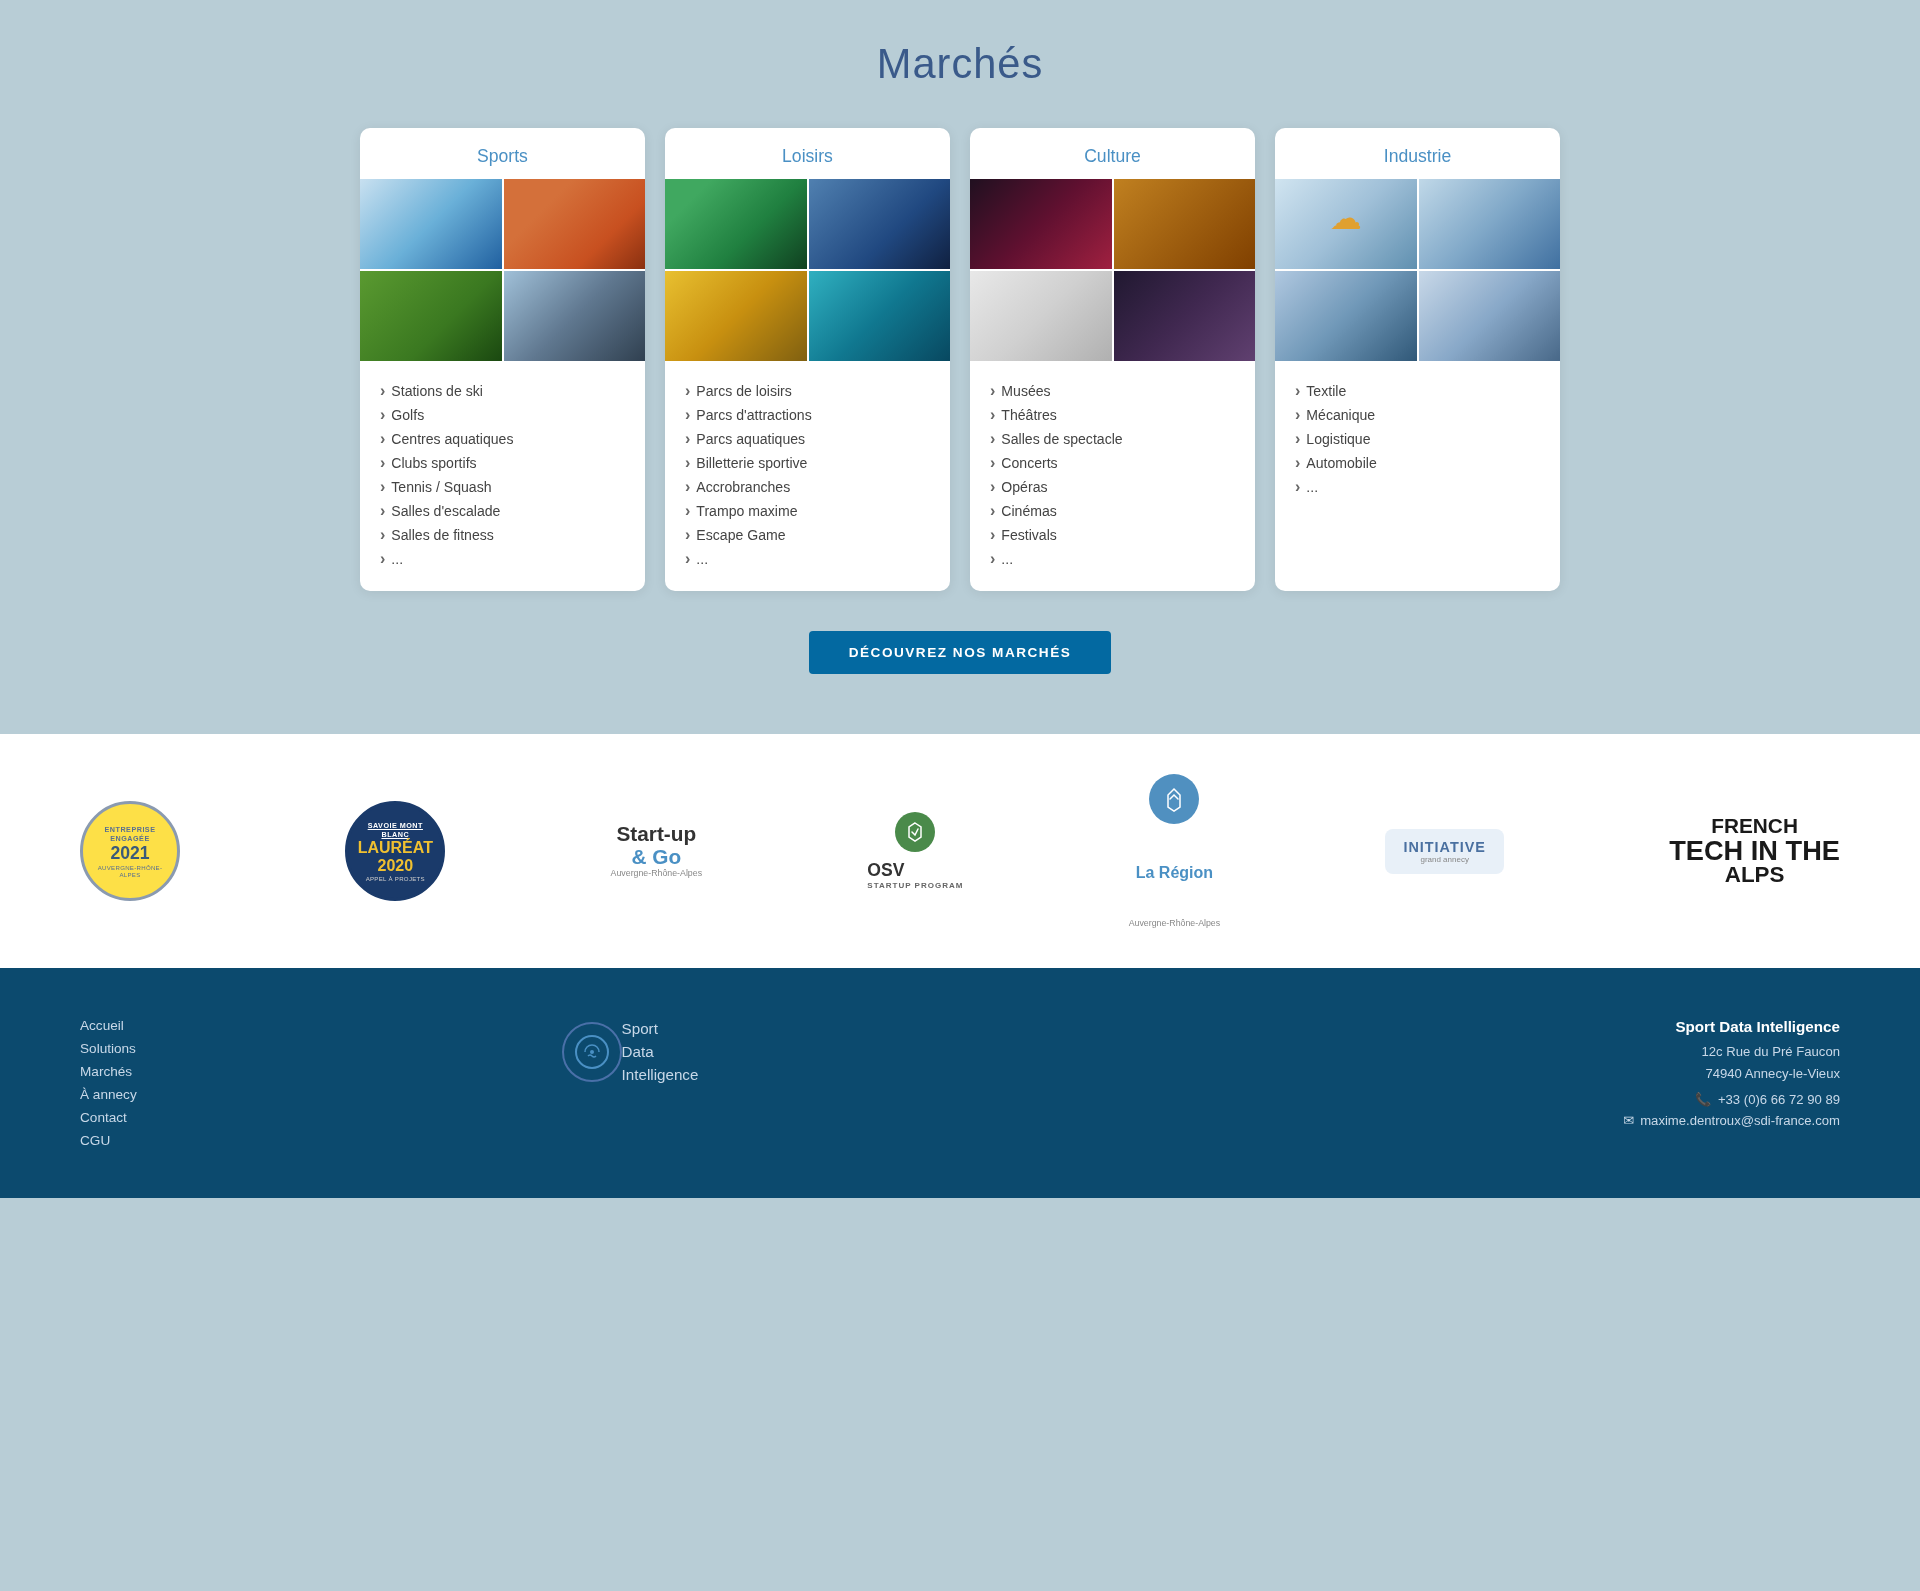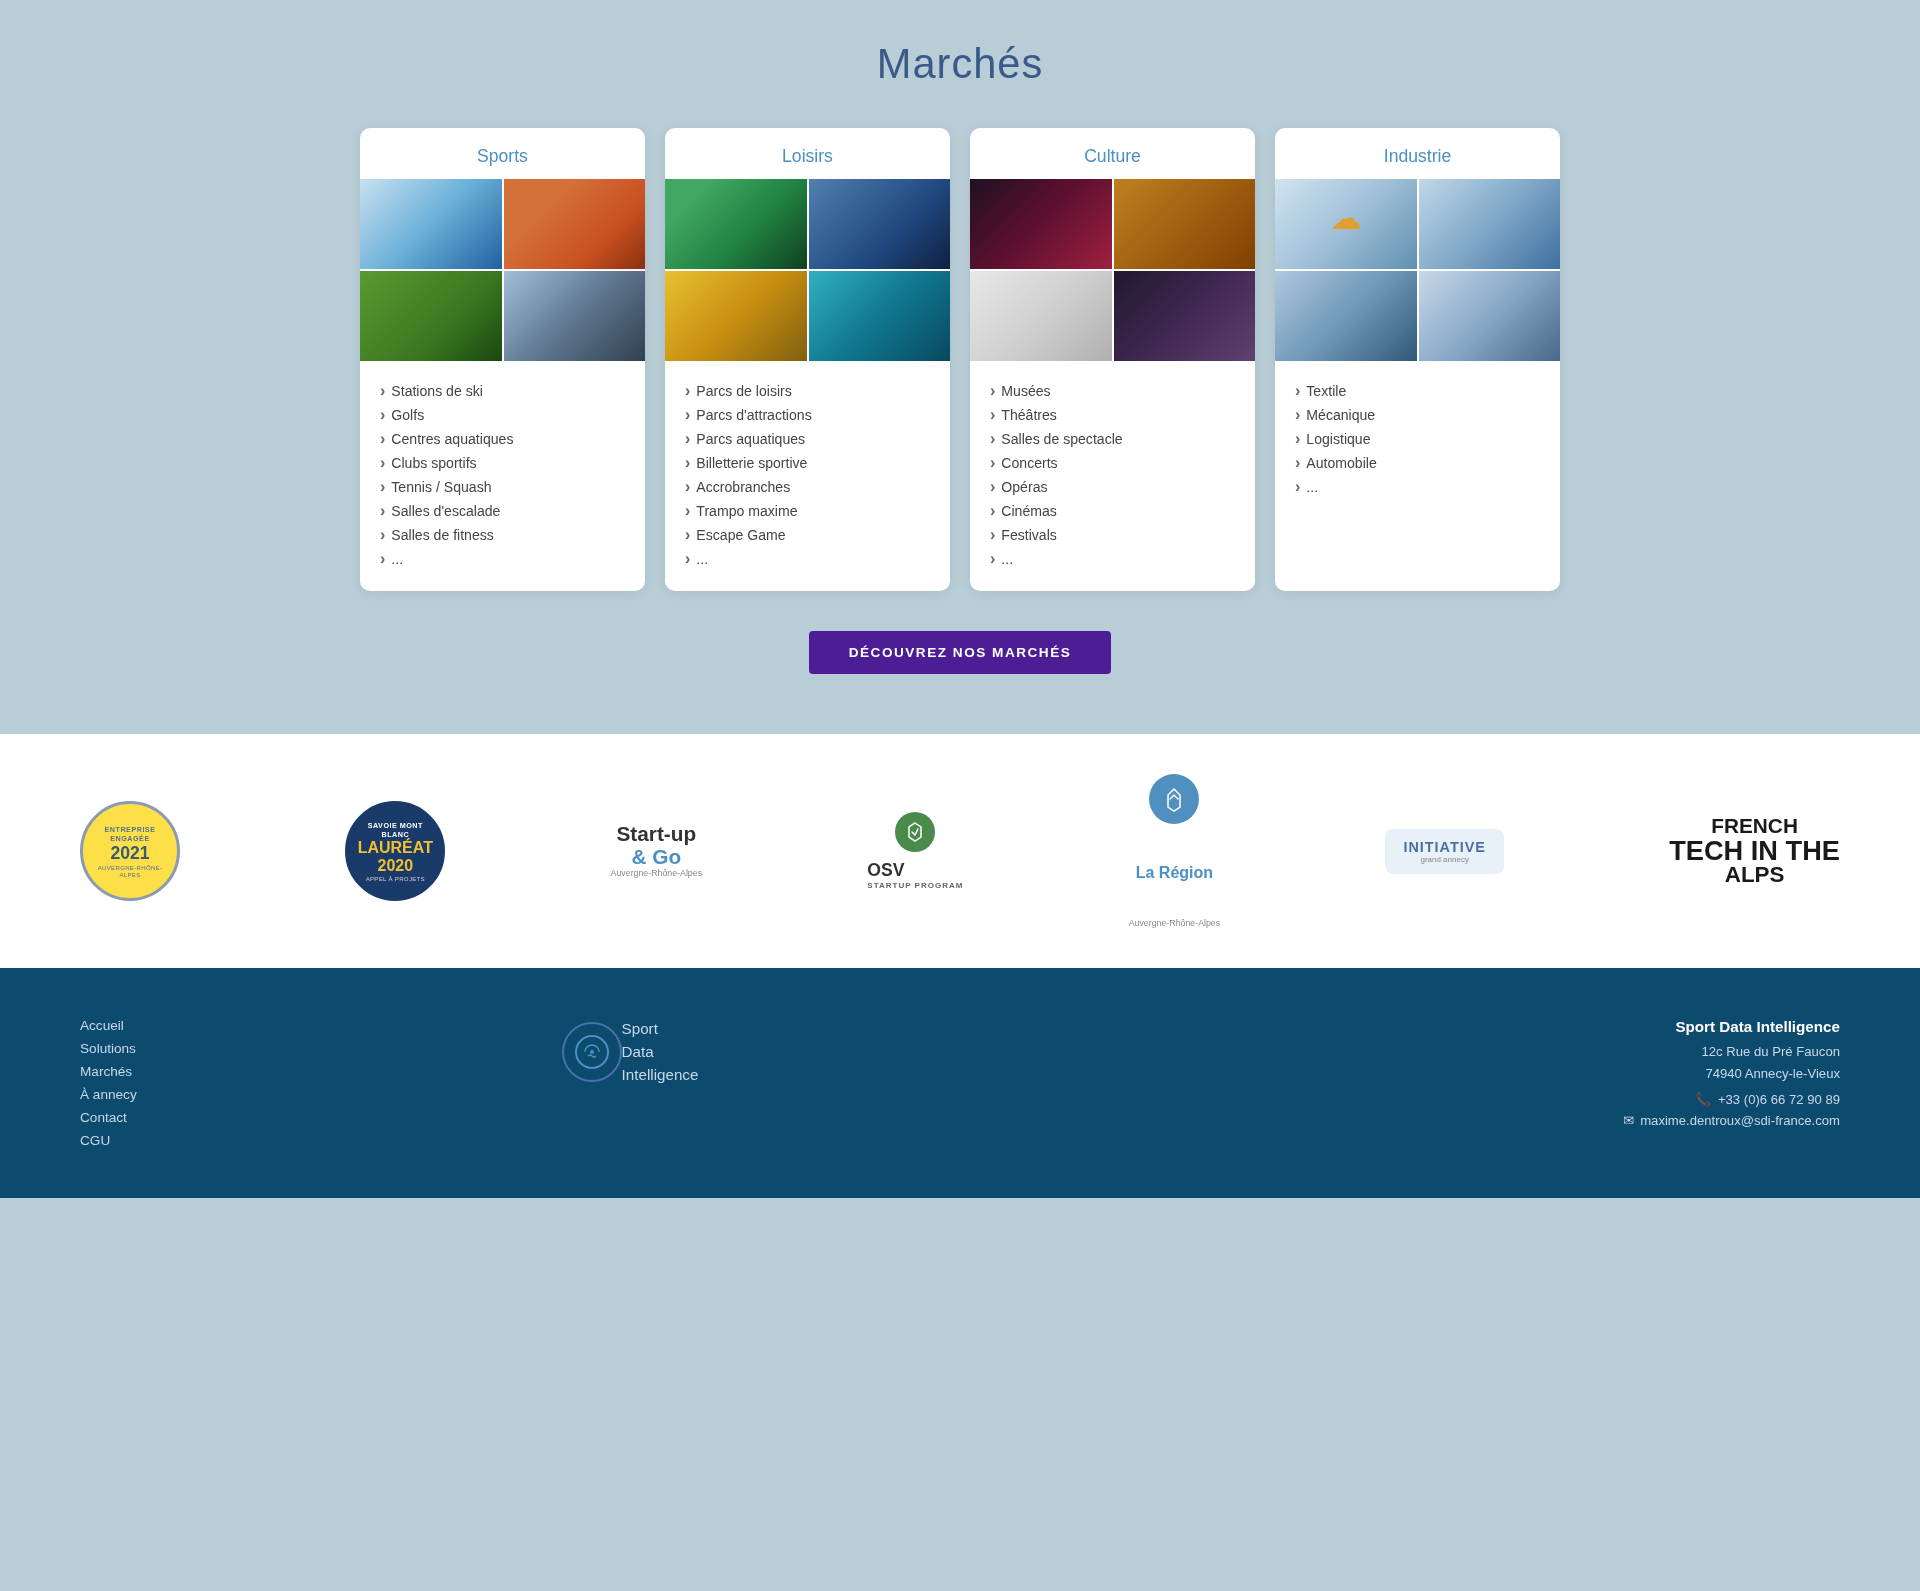--- a/index.html
+++ b/index.html
@@ -107,21 +107,21 @@
       font-weight: bold;
     }
 
     
     .cta-wrapper {
       text-align: center;
       margin-bottom: 0;
     }
 
     .cta-btn {
-      background: #4c1d95;
+      background: #0369a1;
       color: #fff;
       border: none;
       padding: 14px 40px;
       font-size: 0.85rem;
       font-weight: 600;
       letter-spacing: 1.5px;
       border-radius: 4px;
       cursor: pointer;
       text-transform: uppercase;
     }
@@ -182,21 +182,21 @@
       text-transform: uppercase;
       letter-spacing: 0.3px;
     }
 
     
     .badge-circle.badge-laureate {
       border-color: #1a3a6a;
       background: #1a3a6a;
     }
 
-    .badge-circle.badge-laureate .badge-top { color: #fff; }
+    .badge-circle.badge-laureate .badge-top { color: #fff; text-decoration: underline; }
     .badge-circle.badge-laureate .badge-year { color: #f0c030; font-size: 1rem; }
     .badge-circle.badge-laureate .badge-bottom { color: #ccc; }
 
     
     .startup-go {
       font-size: 1.3rem;
       font-weight: 900;
       color: #333;
       line-height: 1.1;
       text-align: center;

